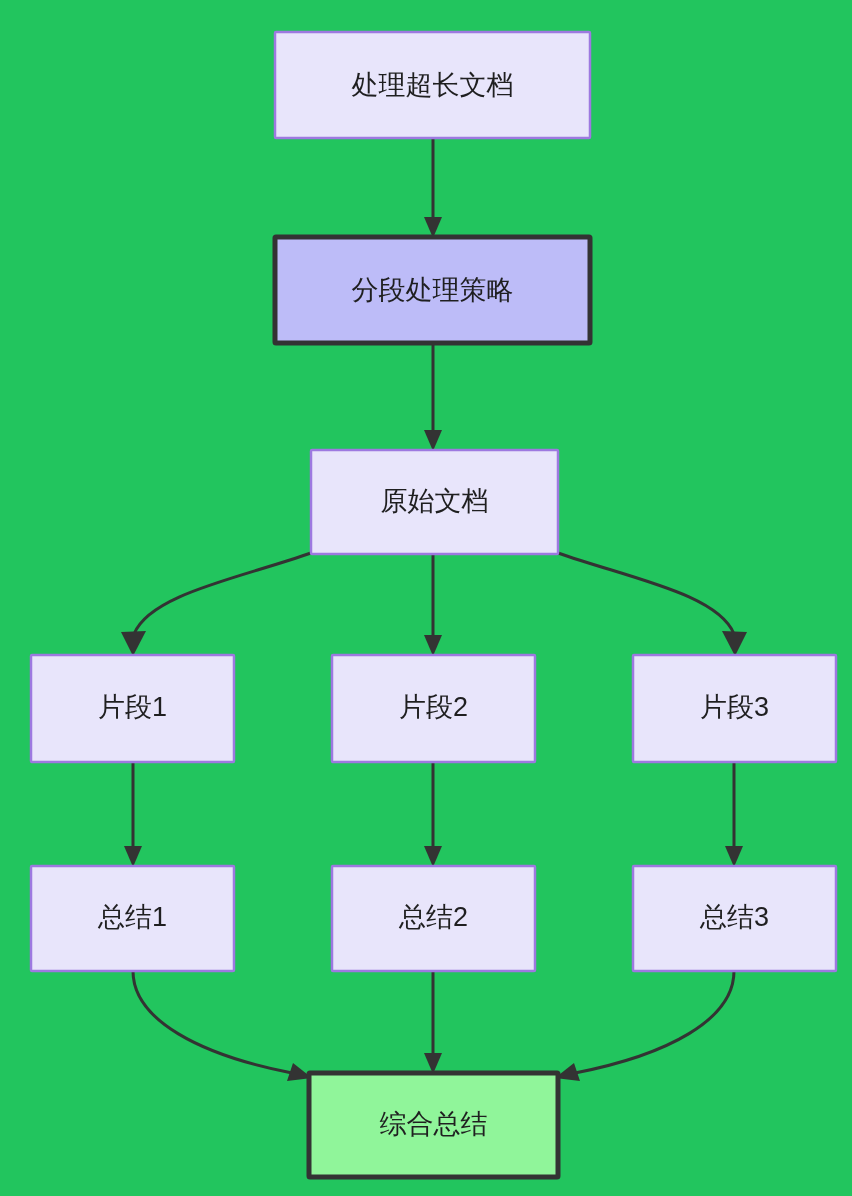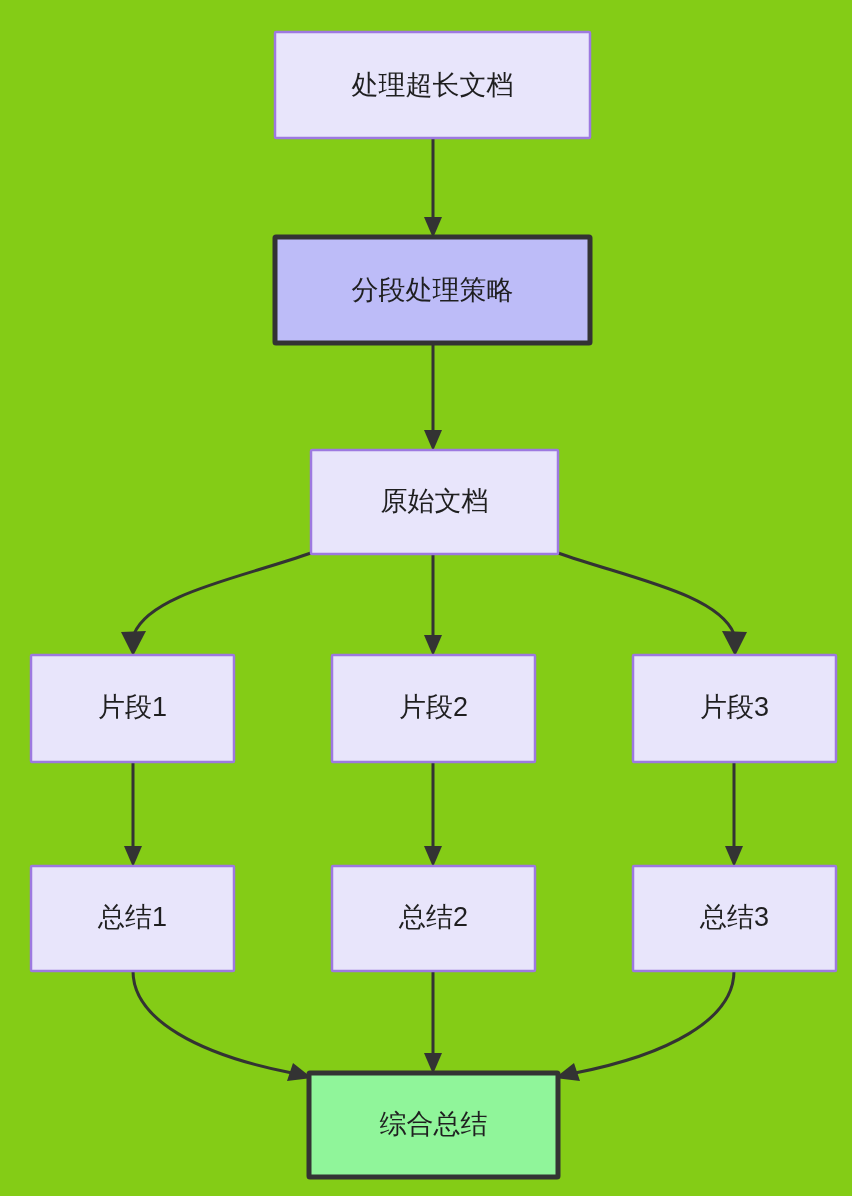--- a/index.html
+++ b/index.html
@@ -10,21 +10,21 @@
   body {
     width: 852px;
     height: 1196px;
     font-family: "Liberation Sans", "DejaVu Sans", sans-serif;
     overflow: hidden;
   }
   #diagram-root {
     position: relative;
     width: 852px;
     height: 1196px;
-    background: #84cc16;
+    background: #22c55e;
     text-align: right;
   }
   svg#flowchart {
     display: block;
     width: 852px;
     height: 1196px;
   }
   .node-rect {
     fill: #e8e5fb;
     stroke: #9d79e0;

